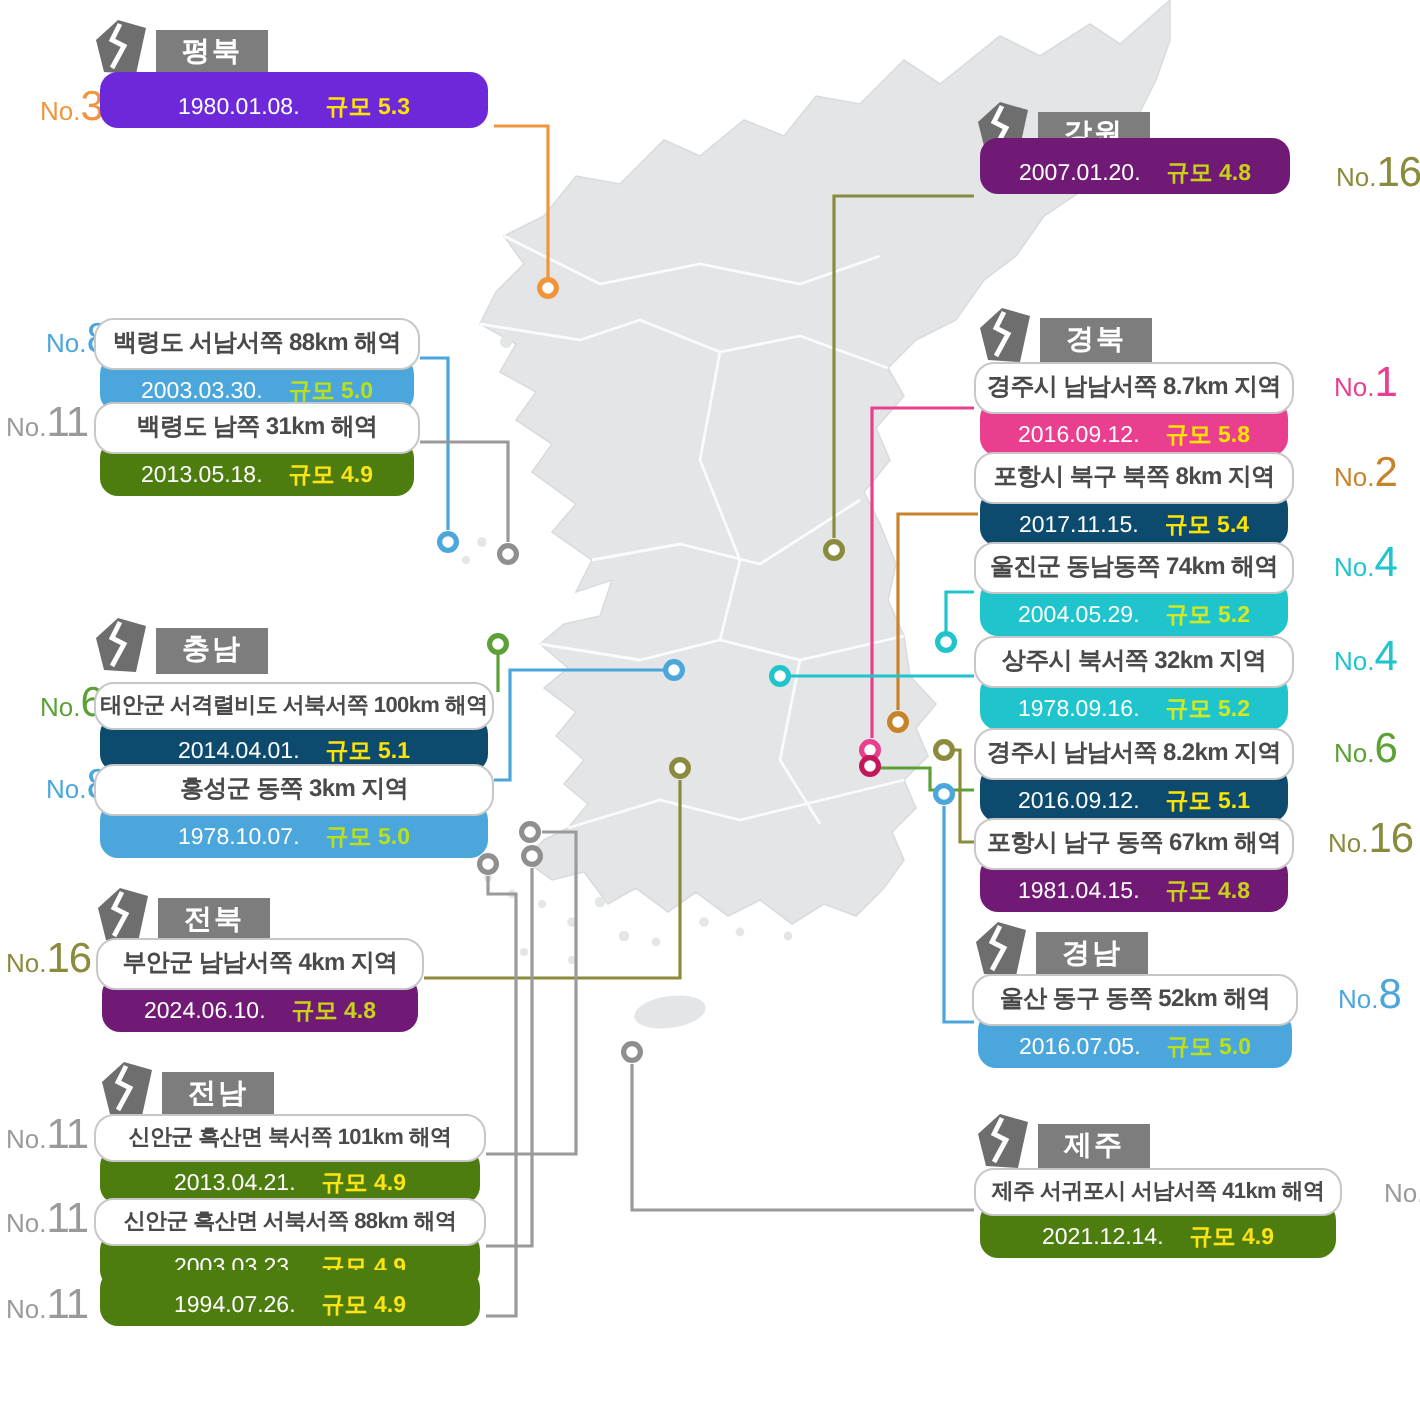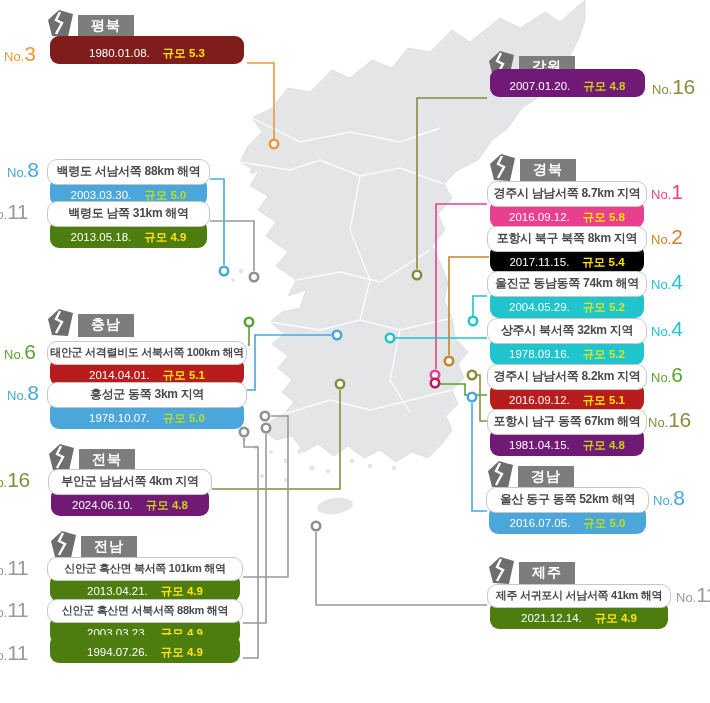--- a/index.html
+++ b/index.html
@@ -19,29 +19,29 @@
            text-align:center;font-size:12px;font-weight:bold;color:#4a4a4a;
            padding:3px 2px 4px;white-space:nowrap;letter-spacing:-0.3px;}
   .c-title.c-sm{font-size:11px;}
   .c-bar{position:relative;z-index:1;margin:-7px 3px 0;border-radius:9px;padding:10px 0 3px;
          display:flex;justify-content:center;align-items:baseline;gap:13px;
          font-size:11.5px;color:#fff;white-space:nowrap;}
   .c-bar .mag{font-weight:bold;}
 
   
   .no-label{position:absolute;z-index:2;display:flex;align-items:baseline;white-space:nowrap;line-height:22px;}
-  .no-label .no-prefix{font-size:13px;}
+  .no-label .no-prefix{font-size:13px;margin-left:16px;}
   .no-label .no-num{font-size:21px;letter-spacing:-0.5px;}
 
   
   .g-no1 .c-bar{background:#ea3f8e}  .no-label.g-no1{color:#ea3f8e}  .g-no1 .mag{color:#ffe400}
-  .g-no2 .c-bar{background:#000000}  .no-label.g-no2{color:#c8832a}  .g-no2 .mag{color:#ffe400}
-  .g-no3 .c-bar{background:#7f1d1d}  .no-label.g-no3{color:#f0953c}  .g-no3 .mag{color:#ffe400}
+  .g-no2 .c-bar{background:#0c4a6e}  .no-label.g-no2{color:#c8832a}  .g-no2 .mag{color:#ffe400}
+  .g-no3 .c-bar{background:#6d28d9}  .no-label.g-no3{color:#f0953c}  .g-no3 .mag{color:#ffe400}
   .g-no4 .c-bar{background:#1fc4cc}  .no-label.g-no4{color:#1fc4cc}  .g-no4 .mag{color:#d3e81e}
-  .g-no6 .c-bar{background:#b91c1c}  .no-label.g-no6{color:#5ba135}  .g-no6 .mag{color:#ffe400}
+  .g-no6 .c-bar{background:#0c4a6e}  .no-label.g-no6{color:#5ba135}  .g-no6 .mag{color:#ffe400}
   .g-no8 .c-bar{background:#4ba6dc}  .no-label.g-no8{color:#4ba6dc}  .g-no8 .mag{color:#b9e018}
   .g-no11 .c-bar{background:#4d7c0f} .no-label.g-no11{color:#9a9a9a} .g-no11 .mag{color:#ffe415}
   .g-no16 .c-bar{background:#701a75} .no-label.g-no16{color:#8b8b3d} .g-no16 .mag{color:#c9d216}
 
   
   polyline{fill:none;stroke-width:1.6px;}
   .ln-no1{stroke:#ea3f8e}.ln-no2{stroke:#c8832a}.ln-no3{stroke:#f0953c}.ln-no4{stroke:#1fc4cc}
   .ln-no6{stroke:#5ba135}.ln-no8{stroke:#4ba6dc}.ln-no11{stroke:#9a9a9a}.ln-no16{stroke:#8b8b3d}
   circle.dot{fill:#fff;stroke-width:2.6px;}
   .d-no1{stroke:#ea3f8e}.d-no1b{stroke:#c2185b}.d-no2{stroke:#c8832a}.d-no3{stroke:#f0953c}

